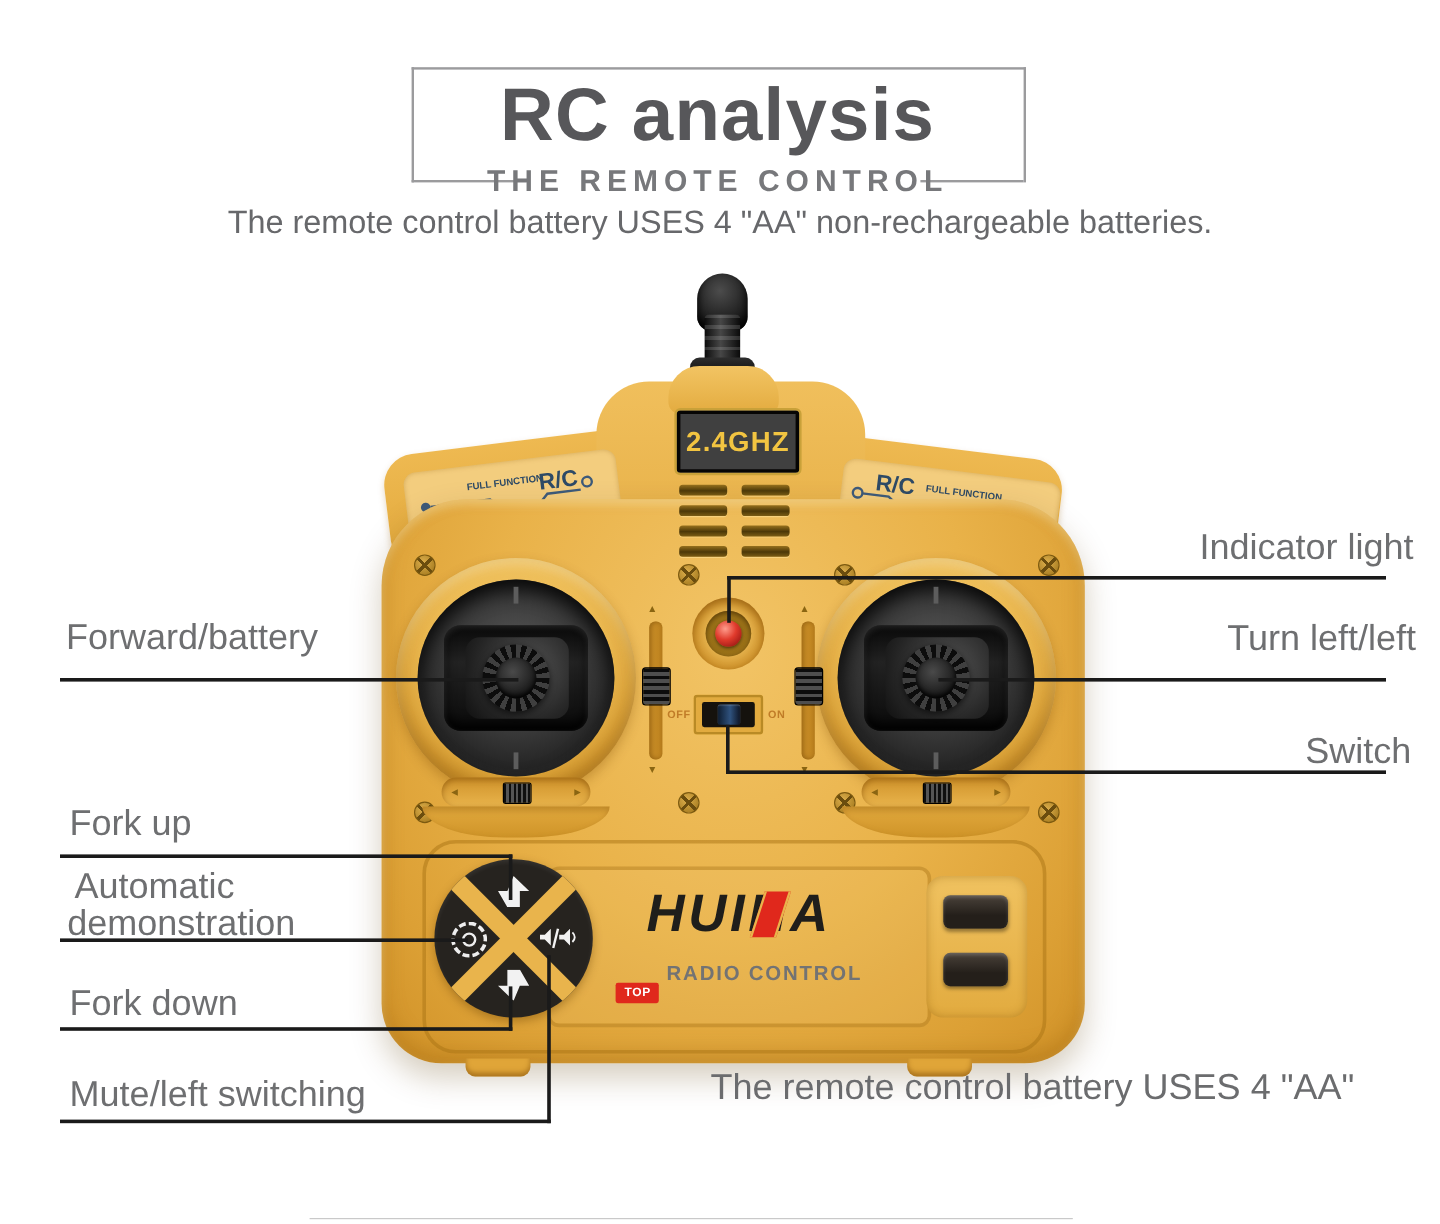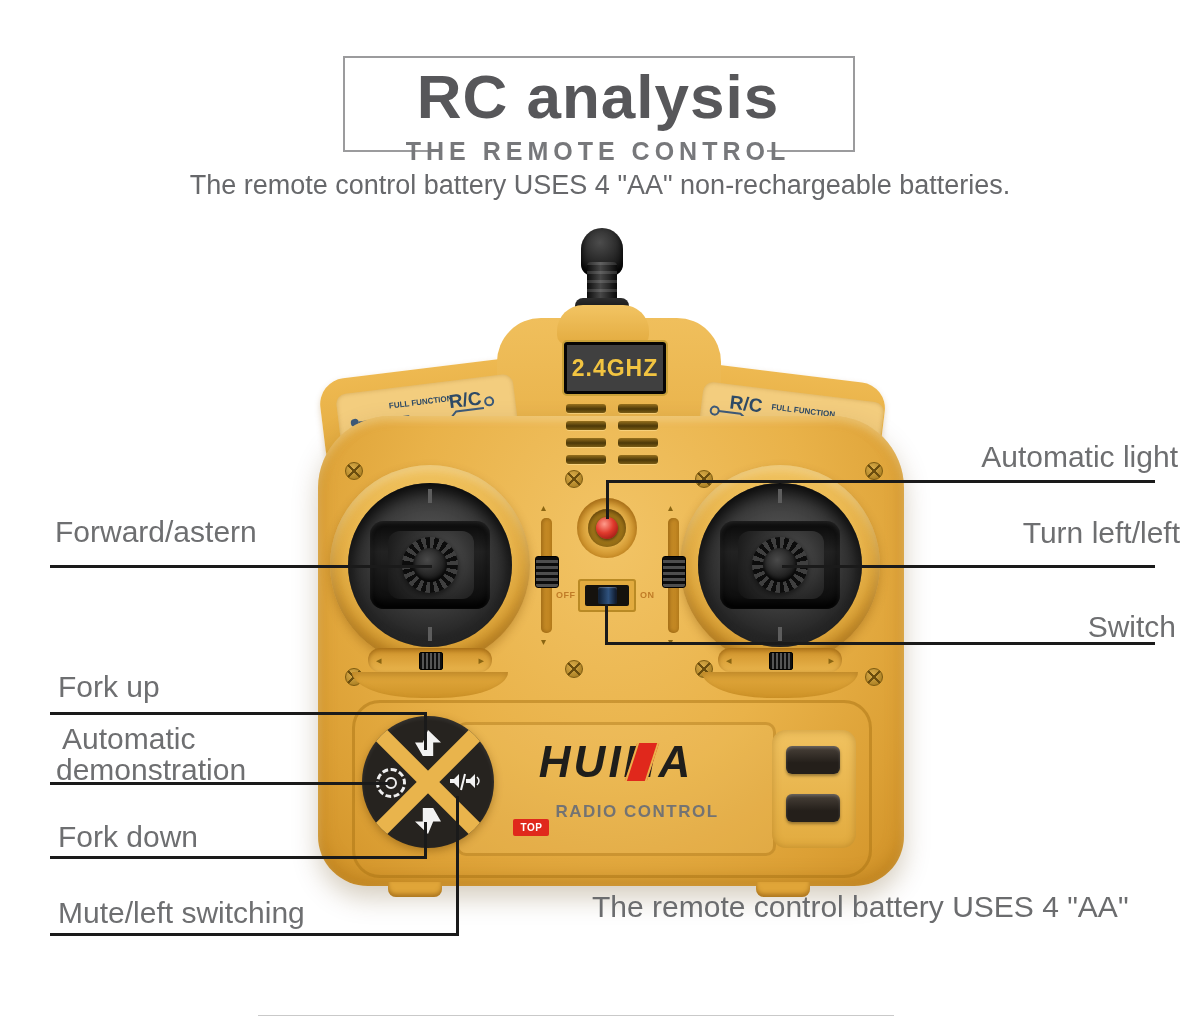--- a/index.html
+++ b/index.html
@@ -356,26 +356,26 @@
 <div class="a hline ln-forkdown-h"></div>
 <div class="a vline ln-forkdown-v"></div>
 <div class="a hline ln-mute-h"></div>
 <div class="a vline ln-mute-v"></div>
 <div class="a hline ln-ind-h"></div>
 <div class="a vline ln-ind-v"></div>
 <div class="a hline ln-turn"></div>
 <div class="a vline ln-sw-v"></div>
 <div class="a hline ln-sw-h"></div>
 
-<div class="a lbl lbl-forward">Forward/astern</div>
+<div class="a lbl lbl-forward">Forward/battery</div>
 <div class="a lbl lbl-forkup">Fork up</div>
 <div class="a lbl lbl-auto1">Automatic</div>
 <div class="a lbl lbl-auto2">demonstration</div>
 <div class="a lbl lbl-forkdown">Fork down</div>
 <div class="a lbl lbl-mute">Mute/left switching</div>
-<div class="a lbl lbl-indicator">Automatic light</div>
+<div class="a lbl lbl-indicator">Indicator light</div>
 <div class="a lbl lbl-turn">Turn left/left</div>
 <div class="a lbl lbl-switch">Switch</div>
 
 <div class="a footnote">
   <div>The remote control battery USES 4 "AA"</div>
 </div>
 <div class="a bottom-rule"></div>
 
 </body></html>

